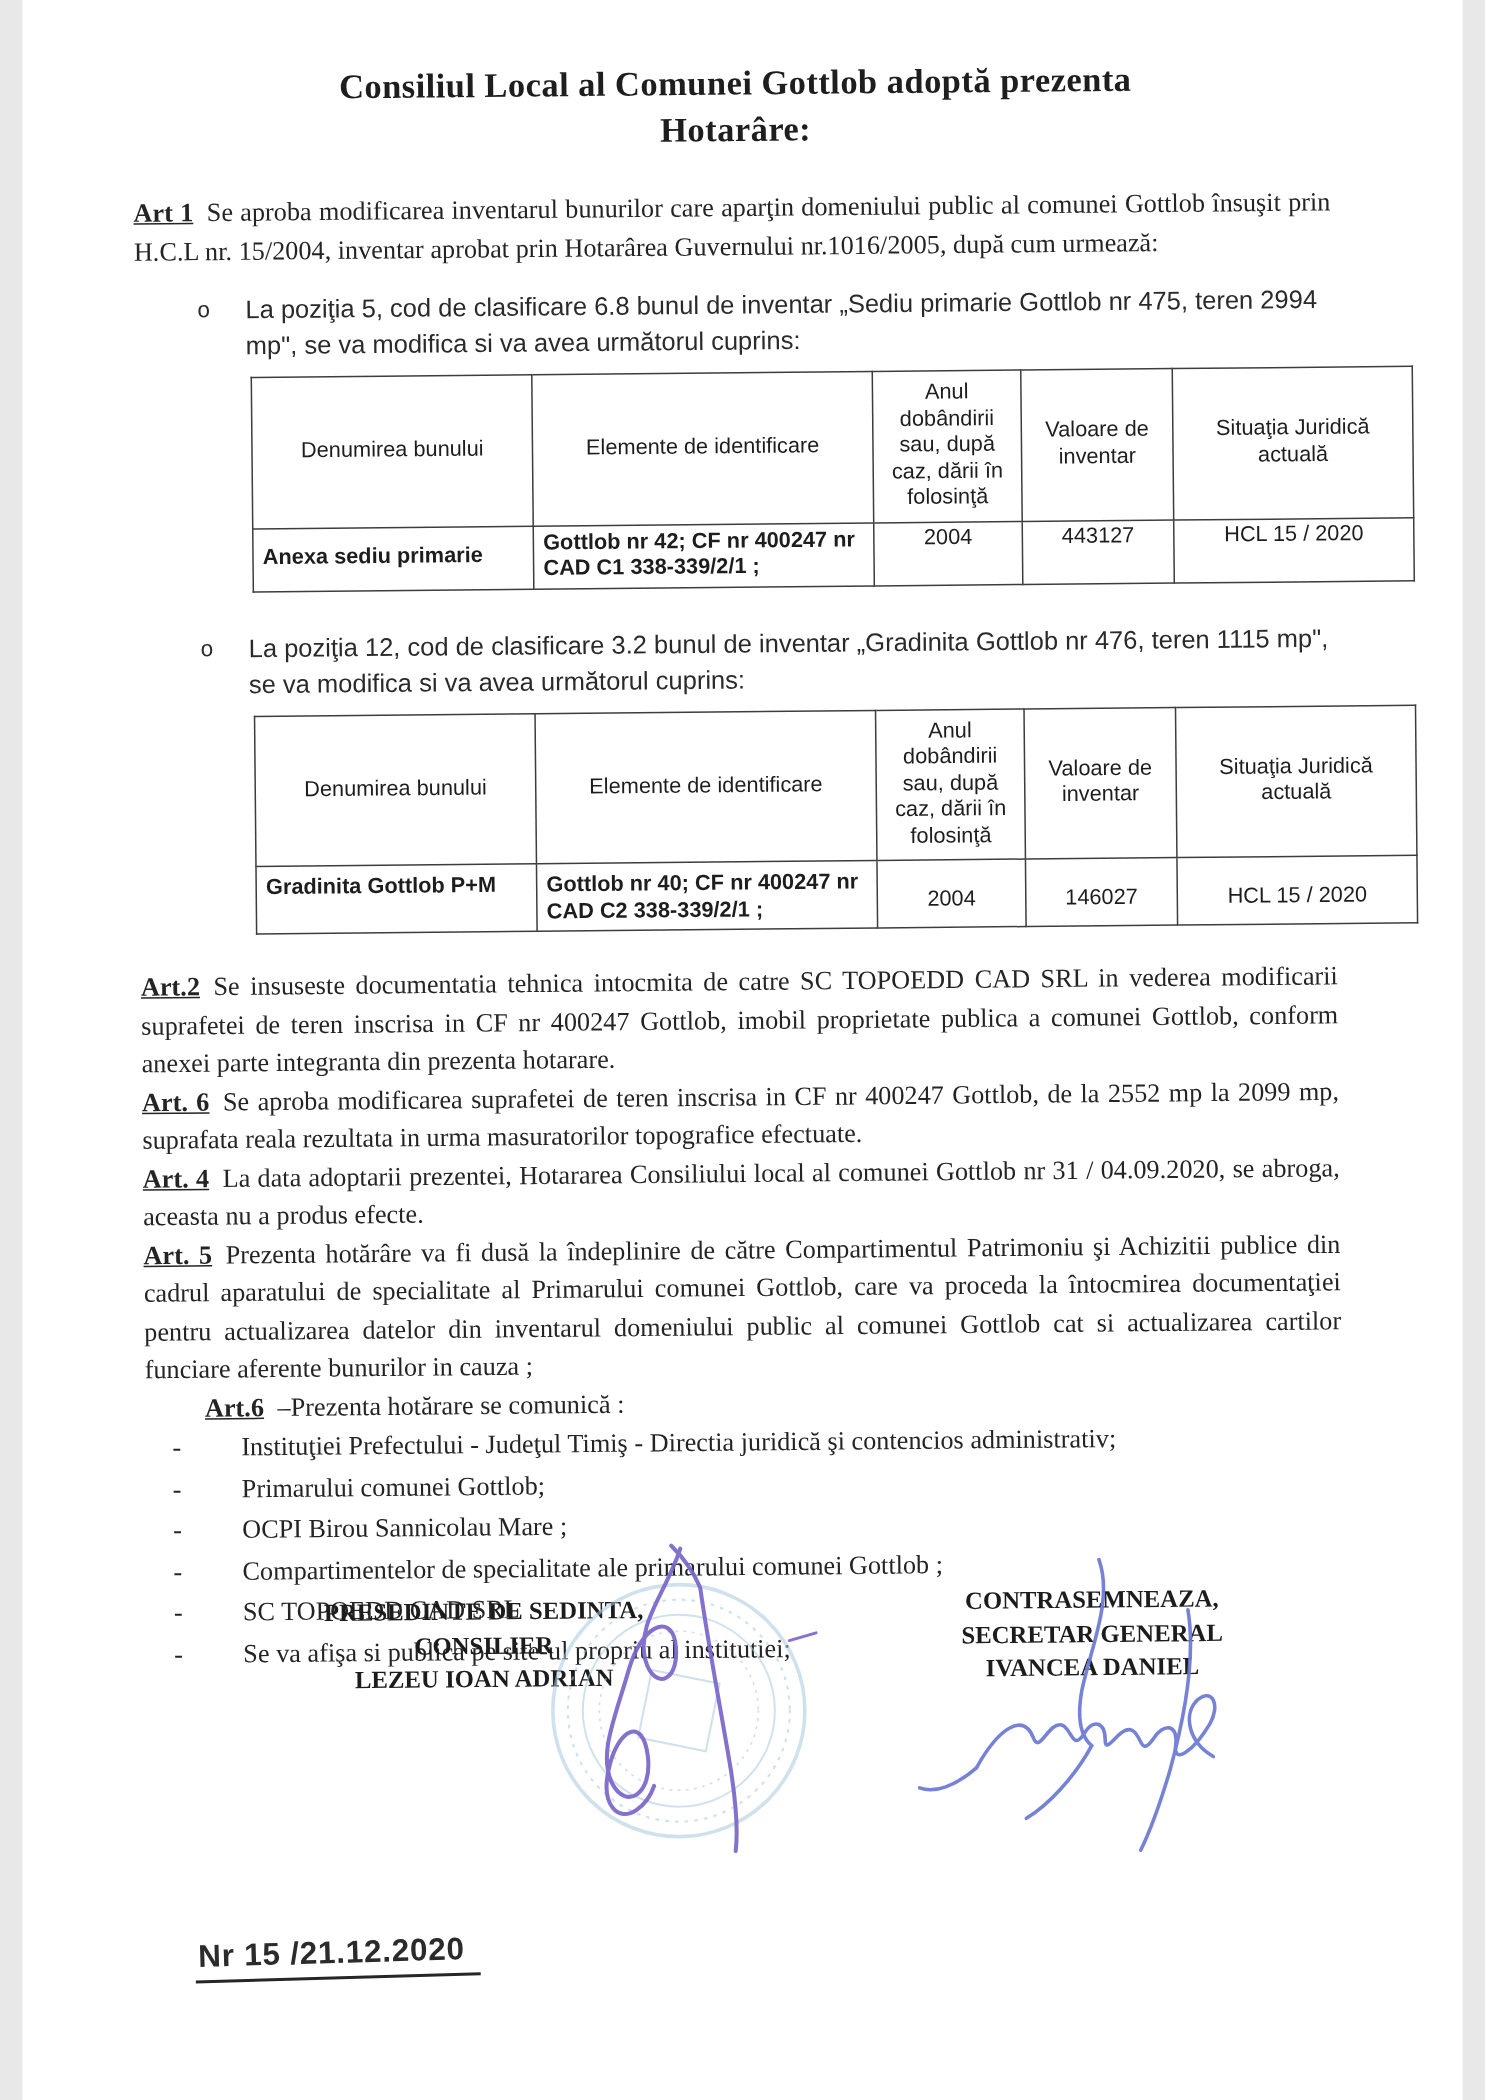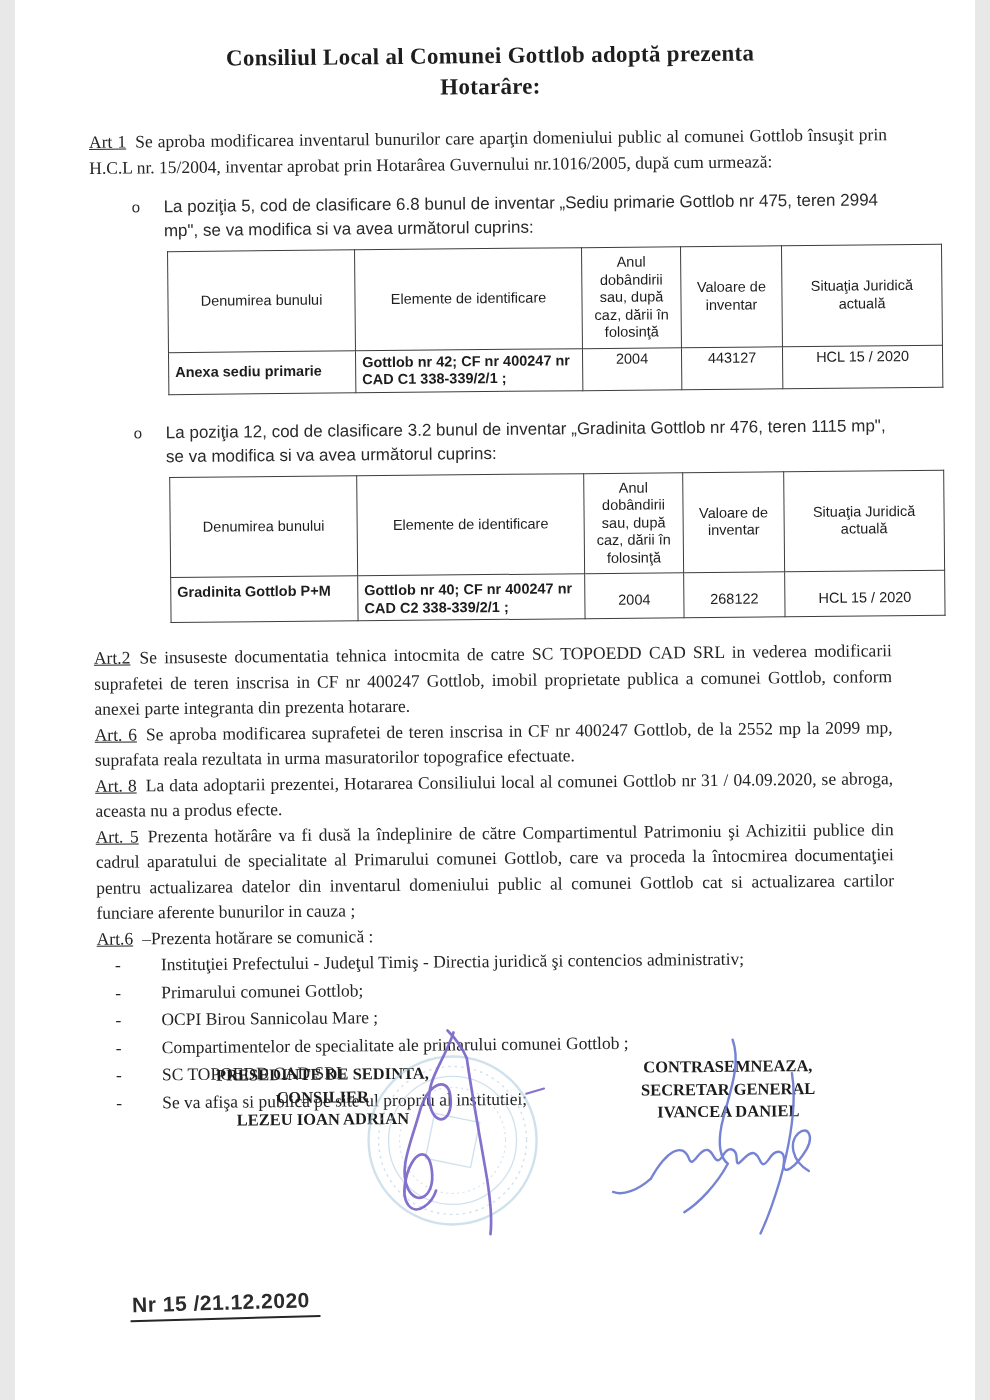--- a/index.html
+++ b/index.html
@@ -7,40 +7,40 @@
     position:relative;width:960px;height:1400px;margin:0 auto;
     background:#ffffff;overflow:hidden;
     font-family:"Liberation Serif", serif;color:#242424;
   }
   .tilt{position:absolute;inset:0;transform:rotate(-0.55deg);transform-origin:50% 40%;}
   
   .title{margin:40px 60px 0 60px;text-align:center;font-weight:bold;font-size:23px;line-height:31px;color:#1e1e1e;letter-spacing:.3px;}
   
   .para{margin:24px 84px 0 78px;font-size:17.5px;line-height:25.5px;text-align:justify;}
   .para.tight{margin-top:0;}
-  .artlbl{font-weight:normal;text-decoration:underline;margin-right:9px;}
+  .artlbl{font-weight:bold;text-decoration:underline;margin-right:9px;}
   
   .bullet{display:flex;margin:15px 70px 0 120px;font-family:"Liberation Sans", sans-serif;font-size:17px;line-height:24px;color:#2a2a2a;}
   .bmark{width:32px;flex:0 0 32px;font-size:15px;line-height:24px;}
   .btext{flex:1;}
   
   table.invtable{border-collapse:collapse;margin:8px 0 0 155px;width:735px;table-layout:fixed;
     font-family:"Liberation Sans", sans-serif;font-size:14.5px;line-height:17.5px;color:#1d1d1d;}
   table.invtable th,table.invtable td{border:1.6px solid #3d3d3d;padding:3px 6px;}
   table.invtable th{font-weight:normal;text-align:center;vertical-align:middle;padding:6px 4px;}
   td.cname,td.cident{font-weight:bold;text-align:left;vertical-align:middle;padding-left:10px;}
   td.cnum{text-align:center;}
   .t1 td.cnum{vertical-align:top;padding-top:2px;}
   .t2 td.cnum{vertical-align:bottom;padding-bottom:9px;}
   .t2 td.cname,.t2 td.cident{vertical-align:top;padding-top:6px;}
   .w1{width:178px}.w2{width:218px}.w3{width:90px}.w4{width:92px}.w5{width:151px}
   
   .articles{margin-top:22px;}
   .articles .para{margin-top:0;}
-  .indent .artlbl{}
+  .indent .artlbl{margin-left:40px;}
   
   .rec{display:flex;margin:0 70px 0 96px;font-size:17.5px;line-height:27.5px;}
   .dash{width:46px;flex:0 0 46px;}
   .rectext{flex:1;}
   
   .sig{position:absolute;font-weight:bold;font-size:16.5px;line-height:22.5px;text-align:center;color:#1c1c1c;}
   .sig-left{left:185px;top:1062px;width:235px;}
   .sig-right{left:608px;top:1058px;width:200px;}
   
   .footer{position:absolute;left:108px;top:1288px;transform:rotate(-1.1deg);
@@ -102,35 +102,35 @@
           <th class="w3">Anul dobândirii sau, după caz, dării în folosinţă</th>
           <th class="w4">Valoare de inventar</th>
           <th class="w5">Situaţia Juridică actuală</th>
         </tr>
       </thead>
       <tbody>
         <tr>
           <td class="cname">Gradinita Gottlob P+M</td>
           <td class="cident">Gottlob nr 40; CF nr 400247 nr CAD C2 338-339/2/1 ;</td>
           <td class="cnum">2004</td>
-          <td class="cnum">268122</td>
+          <td class="cnum">146027</td>
           <td class="cnum">HCL 15 / 2020</td>
         </tr>
       </tbody>
     </table>
 
     <div class="articles">
       <p class="para tight">
         <span class="artlbl">Art.2</span><span>Se insuseste documentatia tehnica intocmita de catre SC TOPOEDD CAD SRL  in vederea modificarii suprafetei de teren inscrisa in CF nr 400247 Gottlob, imobil proprietate publica a comunei Gottlob, conform anexei parte integranta din prezenta hotarare.</span>
       </p>
       <p class="para tight">
         <span class="artlbl">Art. 6</span><span>Se aproba modificarea suprafetei de teren inscrisa in CF nr 400247 Gottlob, de la 2552 mp la 2099 mp, suprafata reala rezultata in urma masuratorilor topografice efectuate.</span>
       </p>
       <p class="para tight">
-        <span class="artlbl">Art. 8</span><span>La data adoptarii prezentei, Hotararea Consiliului local al comunei Gottlob nr 31 / 04.09.2020, se abroga, aceasta nu a produs efecte.</span>
+        <span class="artlbl">Art. 4</span><span>La data adoptarii prezentei, Hotararea Consiliului local al comunei Gottlob nr 31 / 04.09.2020, se abroga, aceasta nu a produs efecte.</span>
       </p>
       <p class="para tight">
         <span class="artlbl">Art. 5</span><span>Prezenta hotărâre va fi dusă la îndeplinire de către Compartimentul Patrimoniu şi Achizitii publice din cadrul aparatului de specialitate al Primarului comunei Gottlob, care va proceda la întocmirea documentaţiei pentru actualizarea datelor din inventarul domeniului public al comunei Gottlob cat si actualizarea cartilor funciare aferente bunurilor in cauza ;</span>
       </p>
       <p class="para tight indent">
         <span class="artlbl">Art.6</span><span>–Prezenta  hotărare se comunică :</span>
       </p>
     </div>
 
     <div class="rec">

